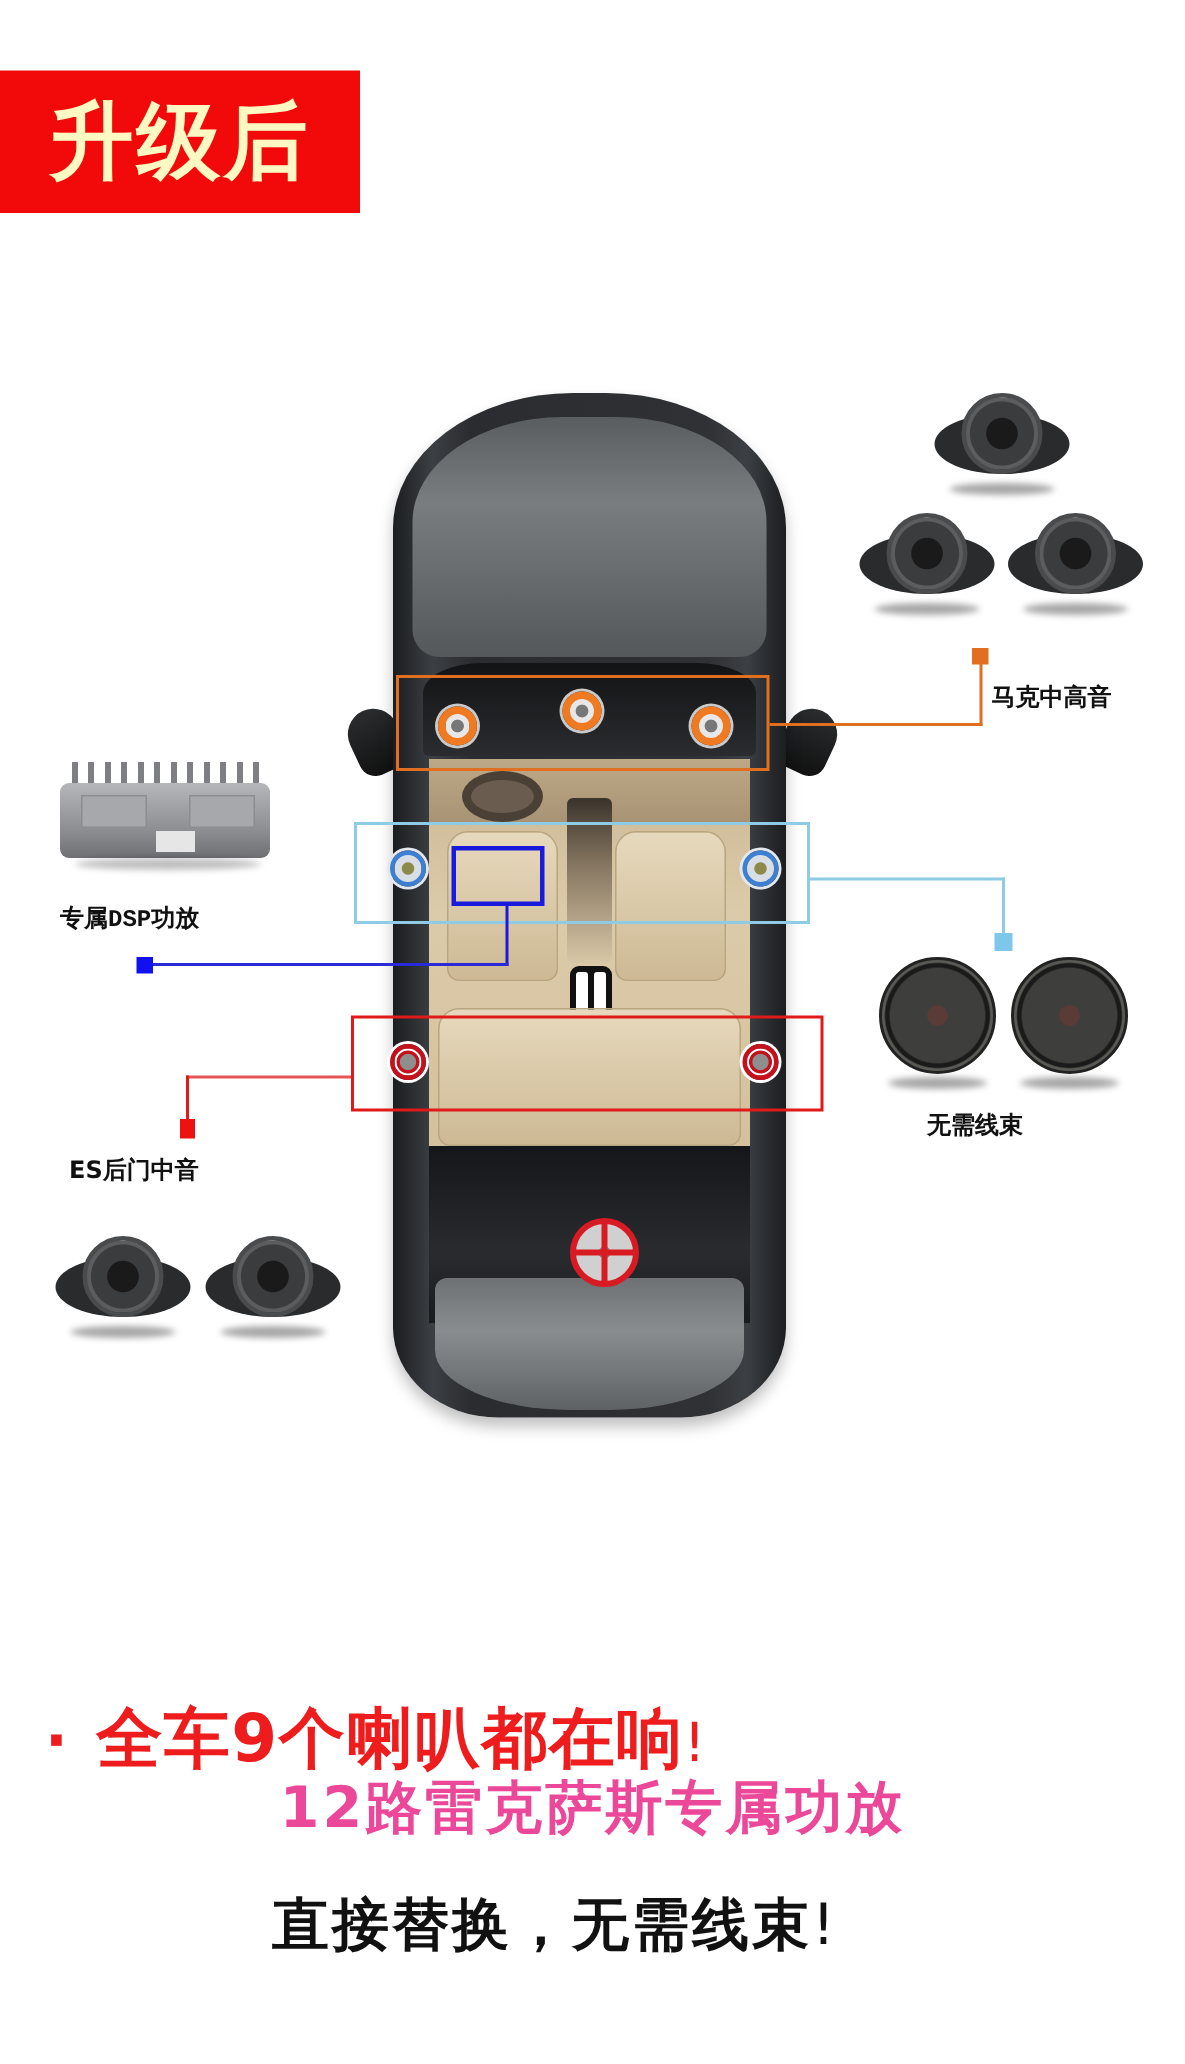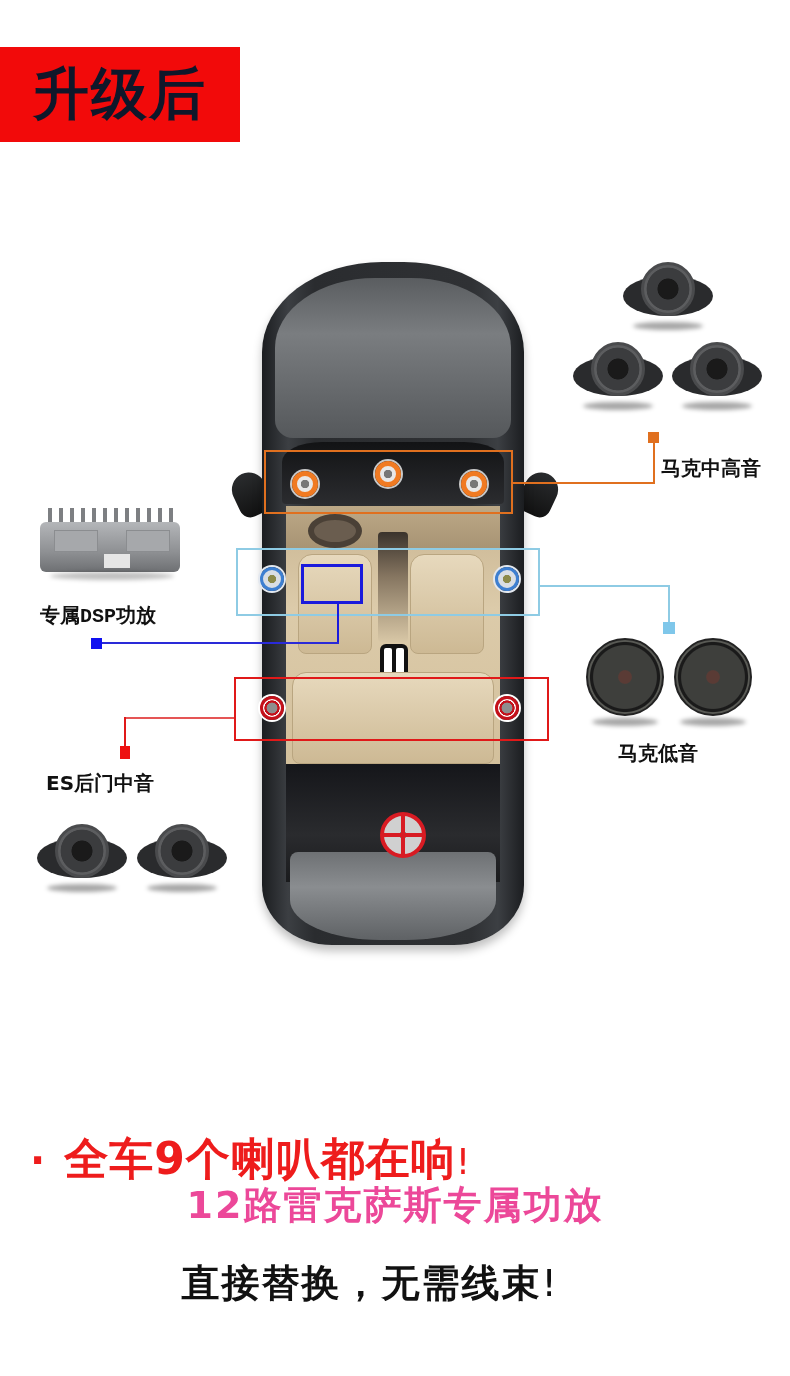--- a/index.html
+++ b/index.html
@@ -3,21 +3,21 @@
 <meta charset="utf-8">
 <style>
   * { margin: 0; padding: 0; box-sizing: border-box; }
   html, body { width: 790px; height: 1376px; background: #ffffff; overflow: hidden; }
   body { position: relative; font-family: "DejaVu Sans", "Liberation Sans", sans-serif; }
   .abs { position: absolute; }
 
   
   .badge {
     left: 0; top: 47px; width: 240px; height: 95px;
-    background: #f20a0a; color: #0f172a;
+    background: #f20a0a; color: #fef9c3;
     font-size: 56px; font-weight: bold;
     display: flex; align-items: center; justify-content: center;
     letter-spacing: 2px;
   }
 
   
   .car-wrap { left: 230px; top: 262px; width: 330px; height: 690px; }
   .car-body {
     position: absolute; left: 32px; top: 0; width: 262px; height: 683px;
     background: linear-gradient(90deg, #1b1d20 0%, #3c3f43 10%, #2a2c2f 20%, #2f3134 80%, #3c3f43 90%, #1b1d20 100%);
@@ -137,21 +137,21 @@
   .amp .box {
     position: absolute; left: 0; top: 14px; width: 140px; height: 50px;
     background: linear-gradient(180deg, #b4b6b9 0%, #8e9093 60%, #6e7073 100%);
     border-radius: 6px;
   }
   .amp .panel { position: absolute; top: 22px; width: 44px; height: 22px; background: #a6a8ab; border: 1px solid #8b8d90; }
   .amp .label { position: absolute; left: 64px; top: 46px; width: 26px; height: 14px; background: #e6e6e6; }
   .amp .shadow { position: absolute; left: 10px; top: 64px; width: 124px; height: 8px; border-radius: 50%; background: rgba(0,0,0,0.25); filter: blur(2px); }
 
   
-  .lbl { position: absolute; font-size: 20px; font-weight: bold; color: #111; white-space: nowrap; }
+  .lbl { position: absolute; font-size: 16px; font-weight: bold; color: #111; white-space: nowrap; }
 
   
   .headline {
     left: 30px; top: 1130px; font-size: 44px; font-weight: bold; color: #ee1c1c; white-space: nowrap;
     letter-spacing: 1px;
   }
   .headline .bullet { font-size: 40px; margin-right: 18px; }
   .headline .excl { font-weight: normal; font-size: 36px; }
   .sub1 { left: 0; width: 790px; text-align: center; top: 1180px; font-size: 38px; font-weight: bold; color: #ec4899; padding-left: 0; }
   .sub2 { left: 0; width: 790px; text-align: center; top: 1258px; font-size: 38px; font-weight: bold; color: #111; padding-right: 50px; }
@@ -255,21 +255,21 @@
 <div class="line" style="left:337px; top:604px; width:2px; height:40px; background:#1a1adc;"></div>
 <div class="line" style="left:96px; top:642px; width:243px; height:2px; background:#2a2ad8;"></div>
 <div class="marker" style="left:91px; top:638px; background:#1010f0;"></div>
 
 <div class="line" style="left:124px; top:717px; width:110px; height:2px; background:#e55555;"></div>
 <div class="line" style="left:124px; top:717px; width:2px; height:30px; background:#e01919;"></div>
 <div class="marker" style="left:120px; top:746px; background:#ee1111; width:10px; height:13px;"></div>
 
 <div class="lbl" style="left:661px; top:455px;">马克中高音</div>
 <div class="lbl" style="left:40px; top:602px;font-family:Liberation Mono, monospace;">专属DSP功放</div>
-<div class="lbl" style="left:618px; top:740px;">马克低音</div>
+<div class="lbl" style="left:618px; top:740px;">无需线束</div>
 <div class="lbl" style="left:46px; top:770px;">ES后门中音</div>
 
 <div class="abs headline">
   <span class="bullet">·</span><span>全车9个喇叭都在响</span><span class="excl">!</span>
 </div>
 
 <div class="abs sub1">
   <span>12路雷克萨斯专属功放</span>
 </div>
 <div class="abs sub2">

